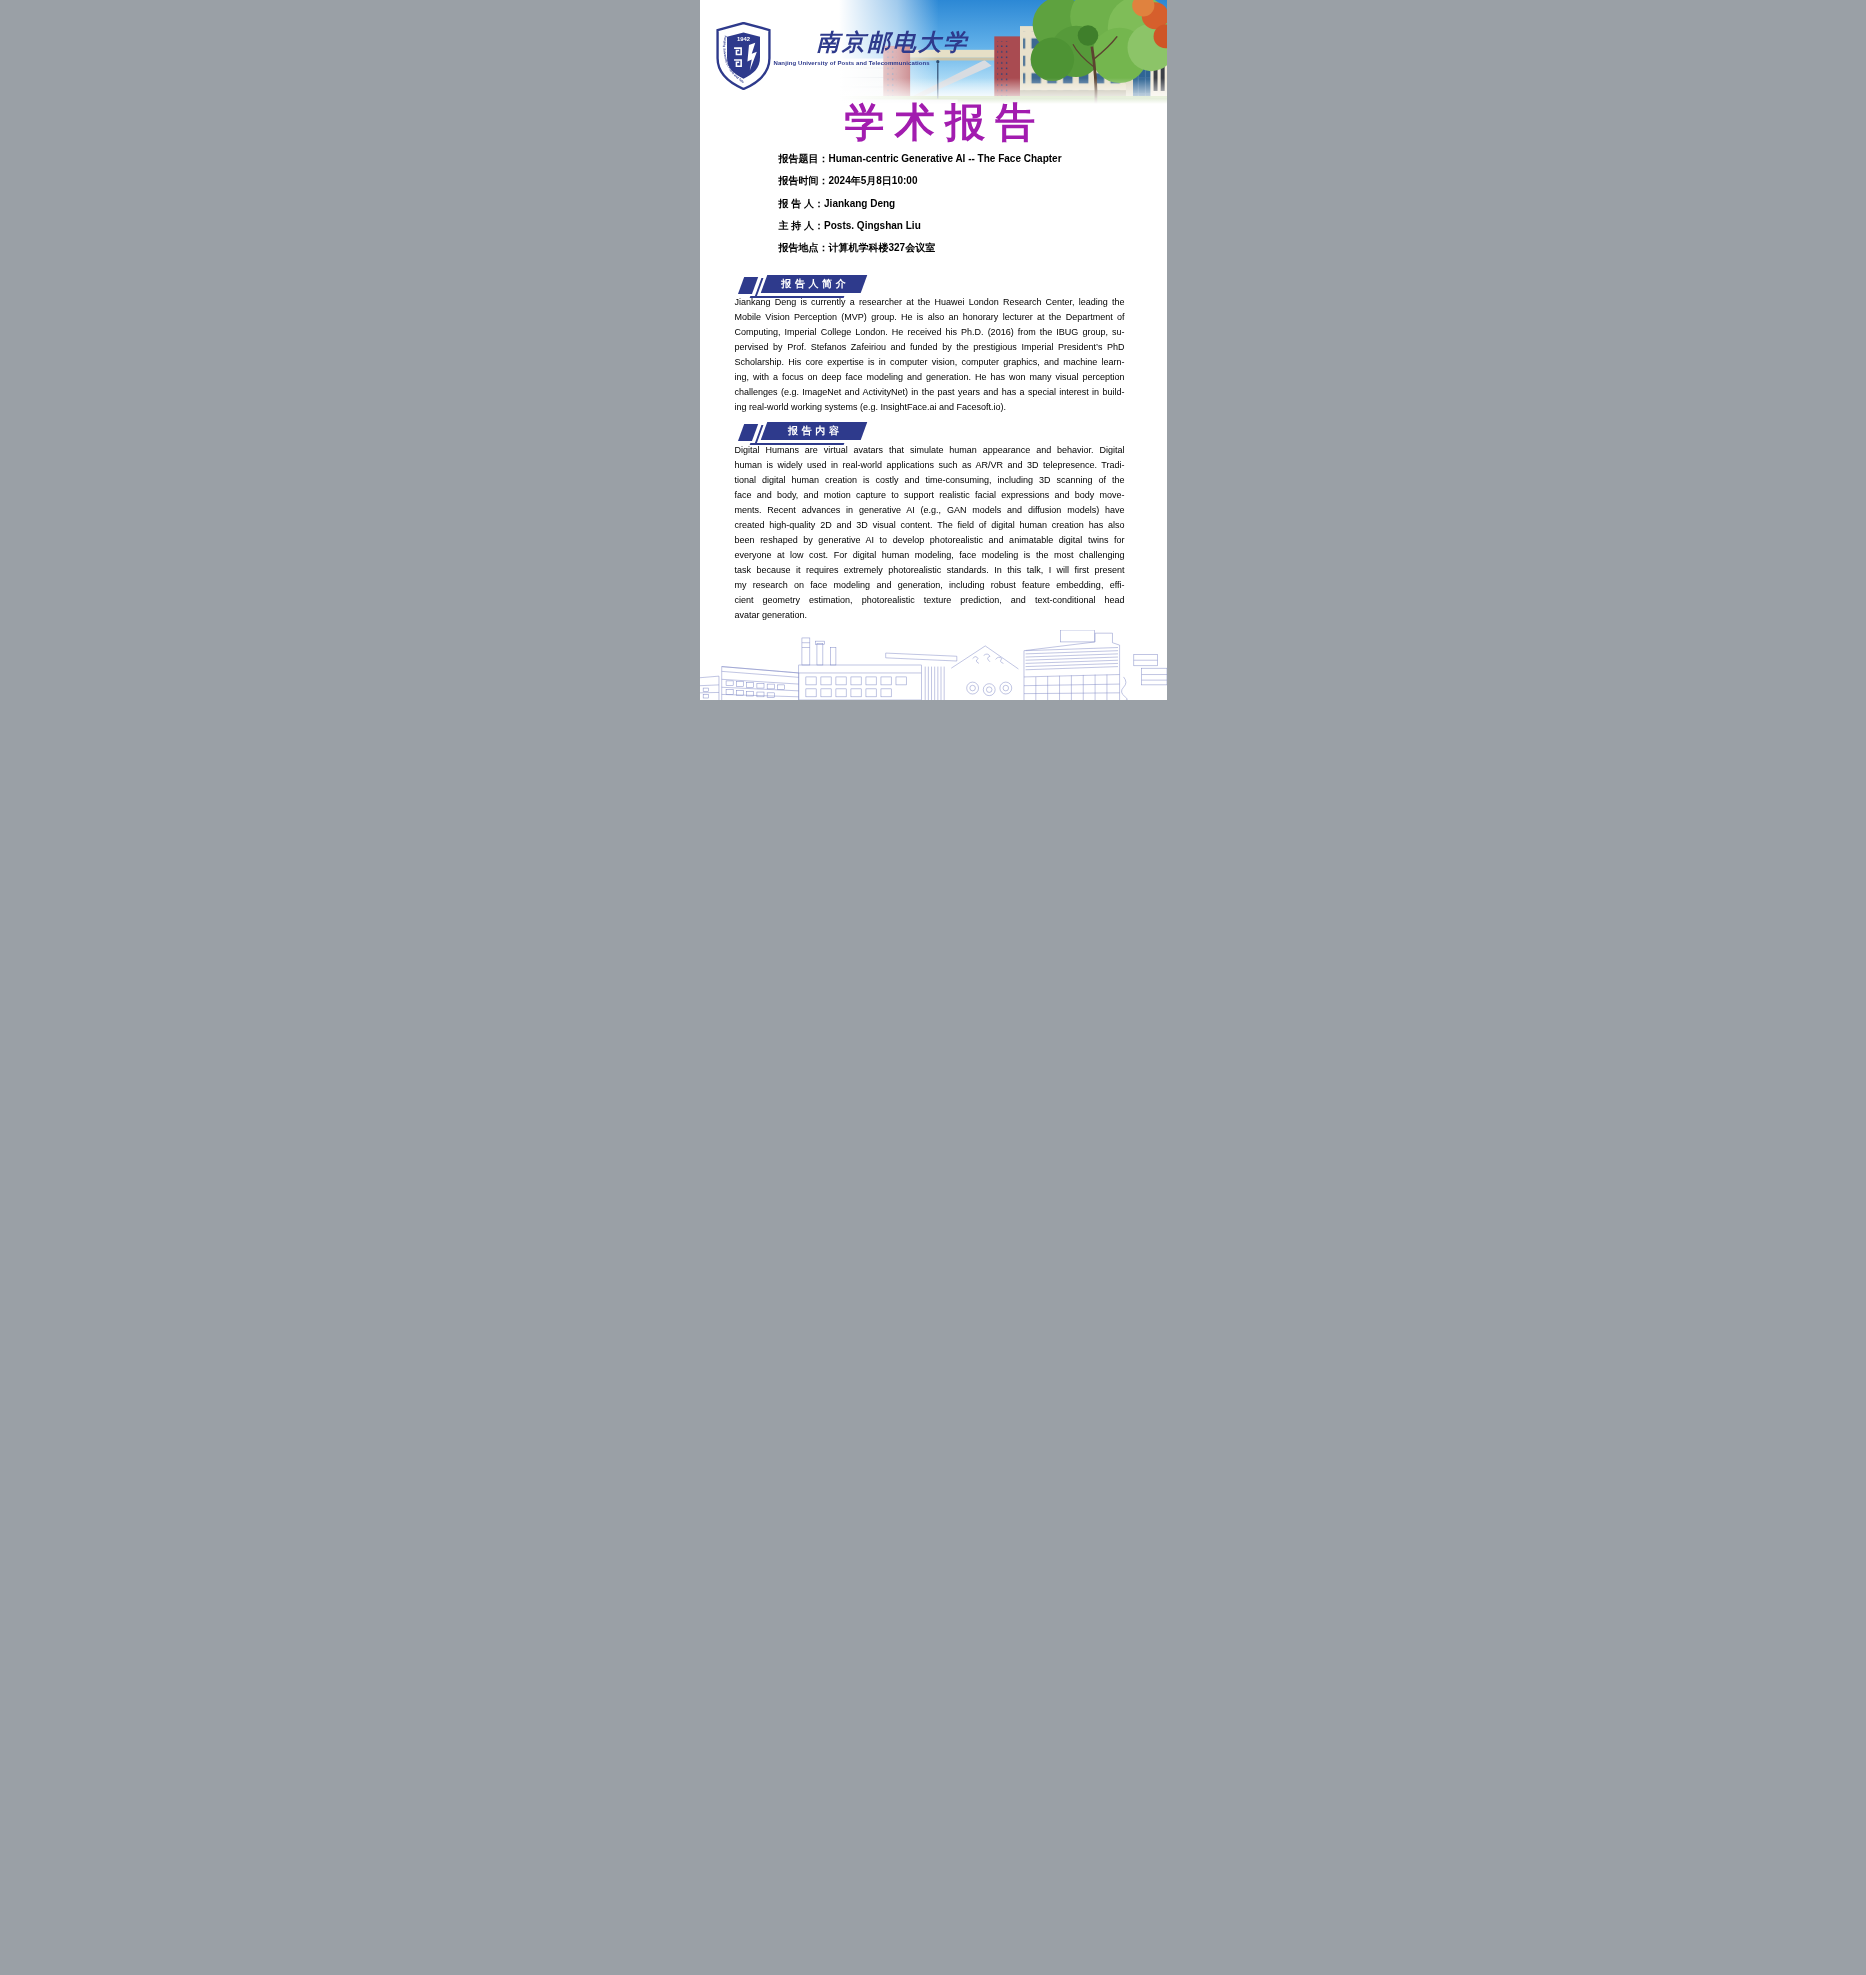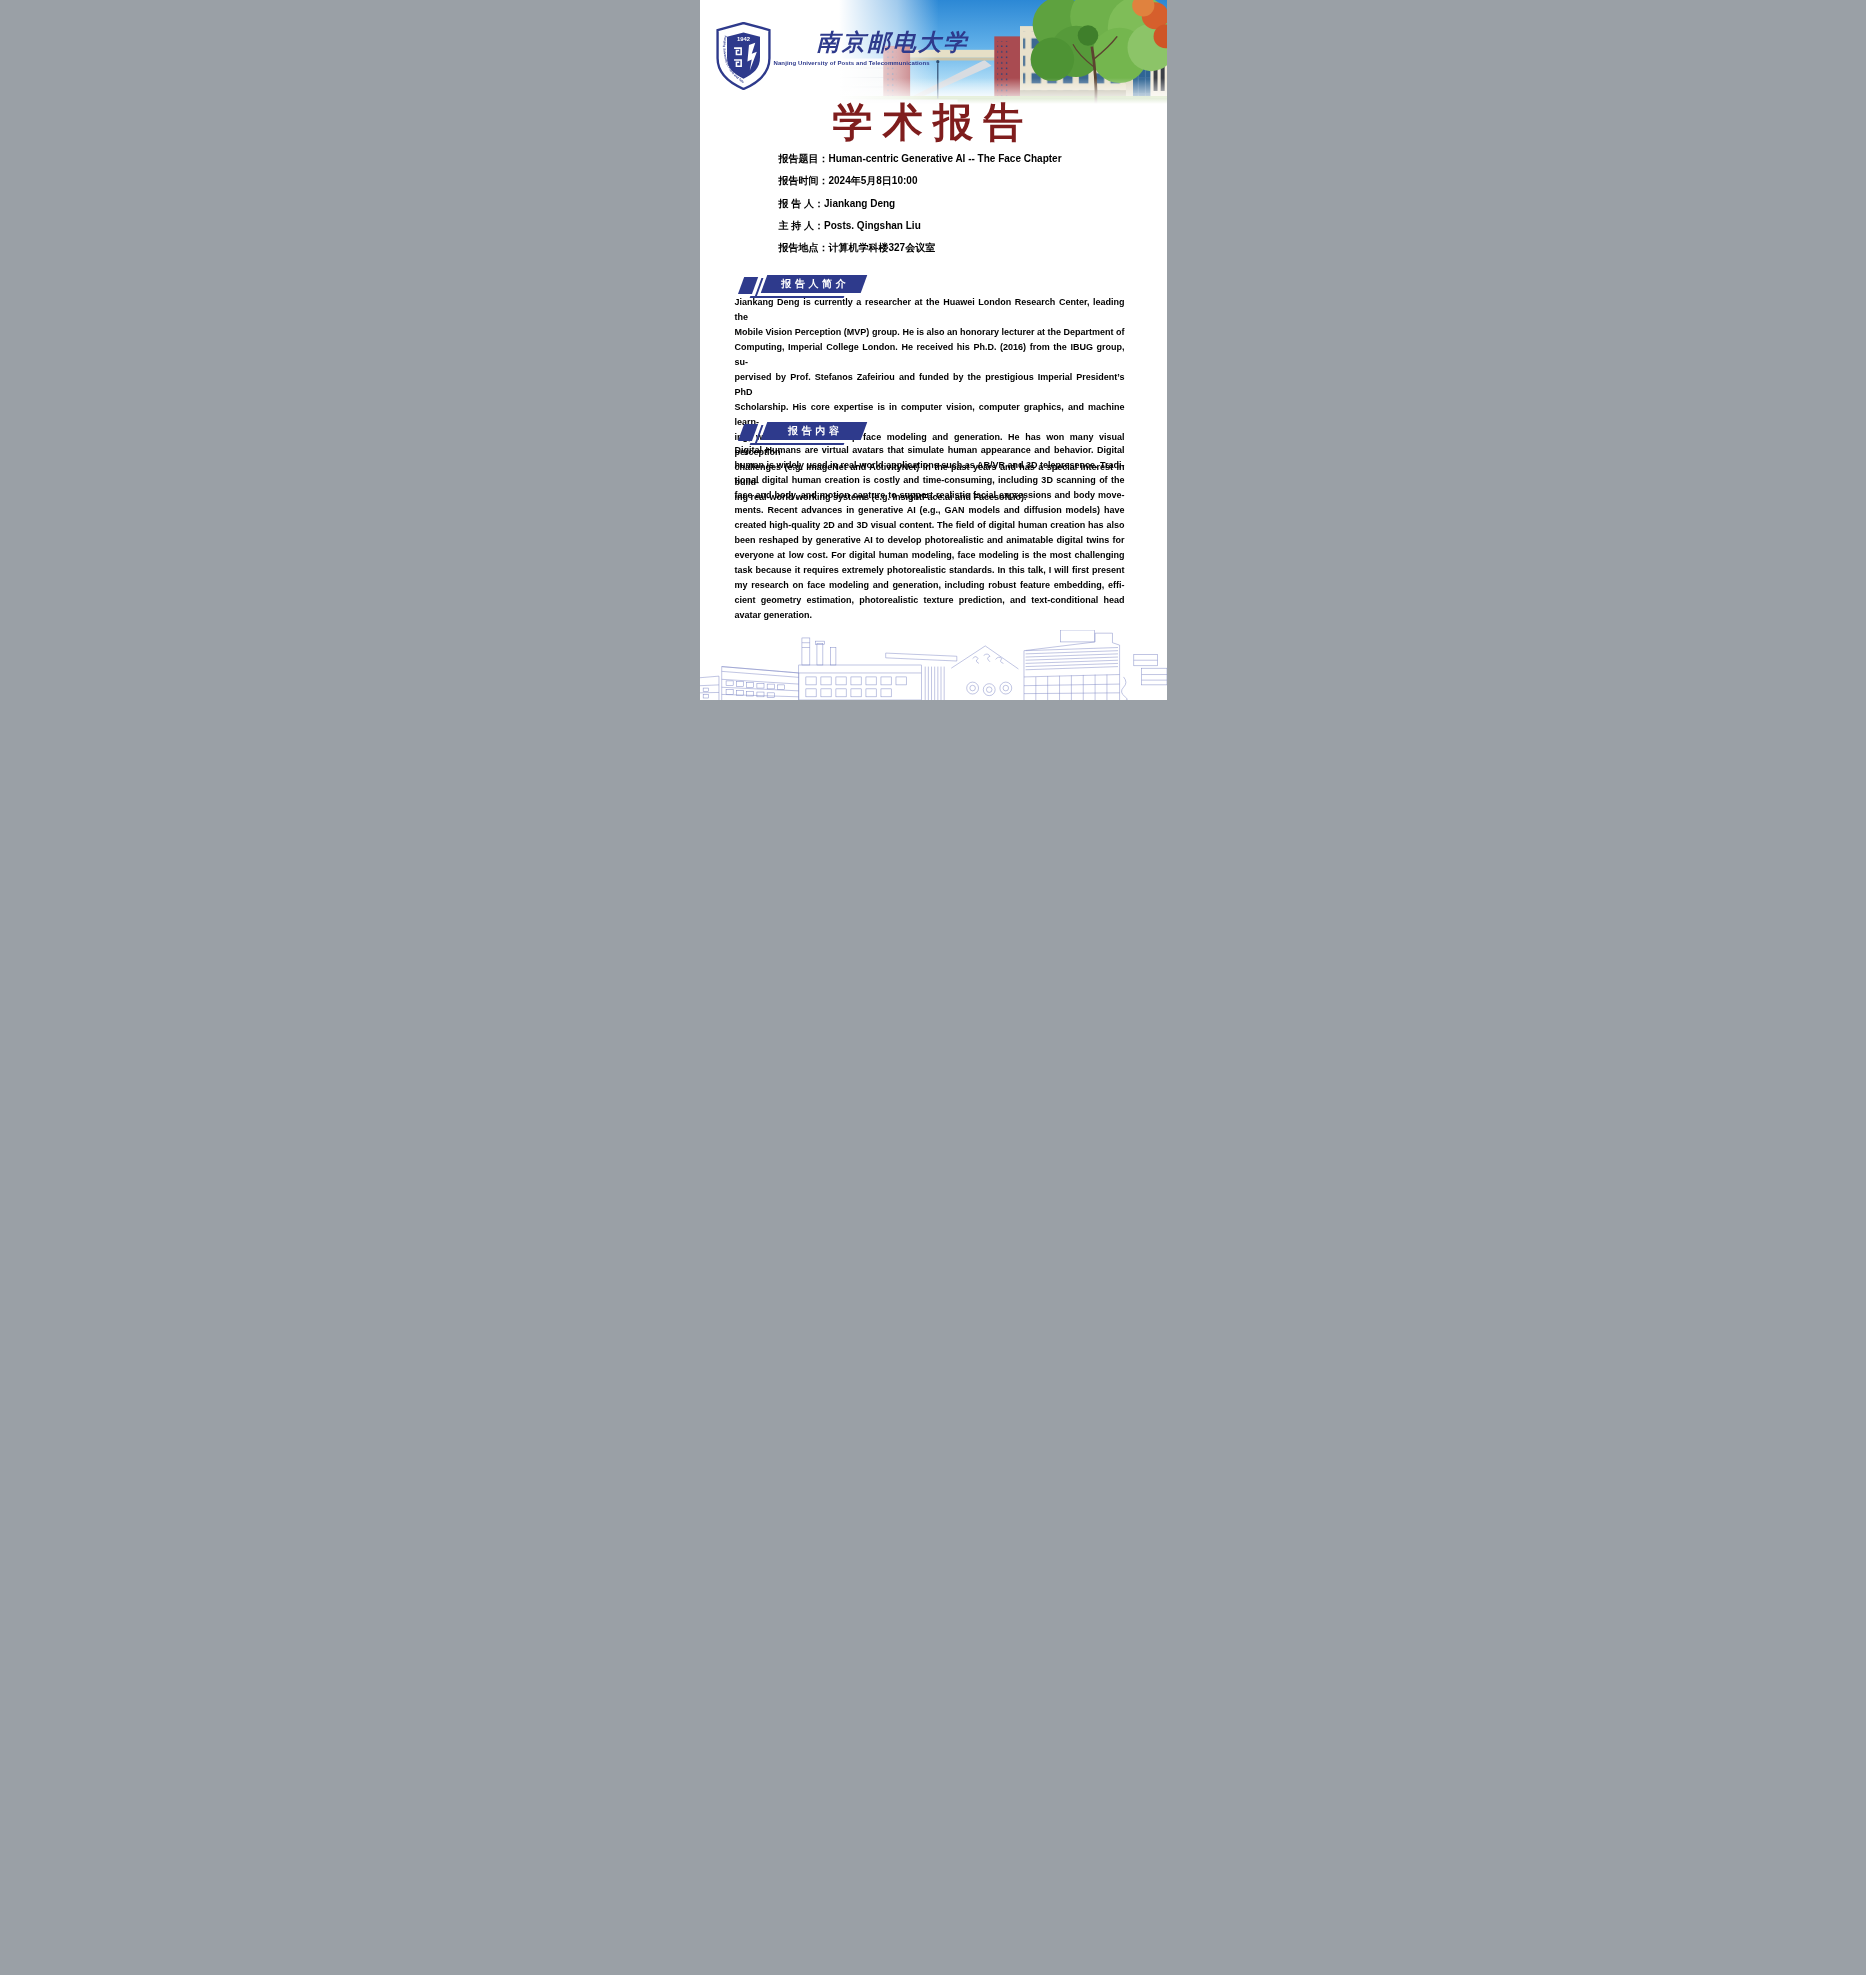--- a/index.html
+++ b/index.html
@@ -16,22 +16,22 @@
     font-family:"Liberation Serif","DejaVu Serif",serif;
     font-style:italic; font-weight:bold; font-size:23px; line-height:1.2;
     color:#2e3a8c; letter-spacing:2.4px; white-space:nowrap;padding-left:44px;
   }
   .uni-en {
     position:absolute; left:74px; top:60px;
     font-size:6px; font-weight:bold; color:#2e3a8c; letter-spacing:0.1px; white-space:nowrap;
   }
   
   .main-title {
-    position:absolute; left:0; top:100px; width:100%;
-    text-align:center; font-size:40px; font-weight:900; color:#7f1d1d;
+    position:absolute; left:12px; top:100px; width:100%;
+    text-align:center; font-size:40px; font-weight:900; color:#a21caf;
     letter-spacing:10.3px; line-height:1.1; white-space:nowrap;
   }
   
   .details { position:absolute; left:79px; top:152px; width:356px; }
   .detail-row { height:10.3px; margin-bottom:12px; font-size:10px; font-weight:bold; color:#000; white-space:nowrap; }
   .detail-label { display:inline-block; }
   .detail-value { display:inline-block; }
   
   .banner-group { position:absolute; left:38px; width:134px; height:24px; }
   .bg1 { top:275px; } .bg2 { top:422px; }
@@ -40,21 +40,21 @@
   .pg-slash { left:20.5px; top:3.2px; width:2px; height:19px; }
   .pg-main  { left:26px; top:0; width:100px; height:18px; }
   .pg-underline { left:12px; top:20.5px; width:94px; height:2px; }
   .banner-text {
     position:absolute; left:26px; top:0; width:100px; height:18px;
     display:flex; align-items:center; justify-content:center;
     color:#ffffff; font-size:10px; font-weight:bold; letter-spacing:3.6px;
     text-indent:3.6px; white-space:nowrap;
   }
   
-  .para { position:absolute; left:35px; width:390px; font-size:9px; font-weight:bold; color:#000; }
+  .para { position:absolute; left:35px; width:390px; font-size:9px; font-weight:normal; color:#000; }
   .para-bio { top:295px; }
   .para-content { top:443px; }
   .tline { line-height:15px; text-align:justify; text-align-last:justify; }
   .tline.last { text-align-last:left; }
   
   .line-art { position:absolute; left:0; top:630px; width:467px; height:70px; display:block; }
 </style>
 </head>
 <body>
 

